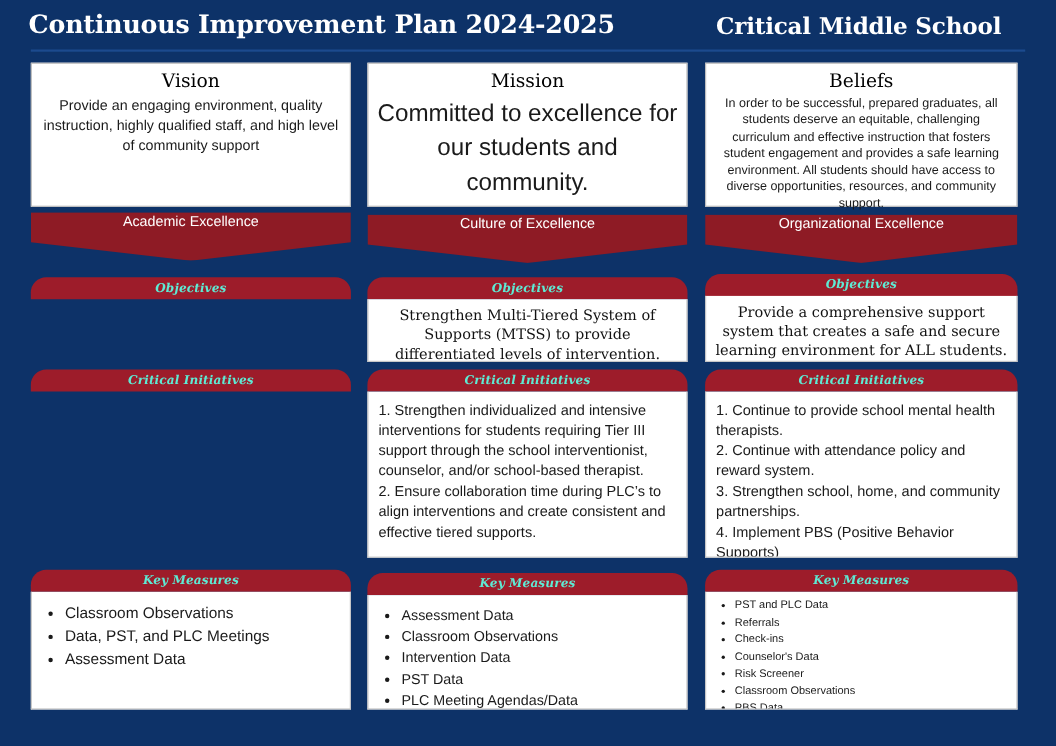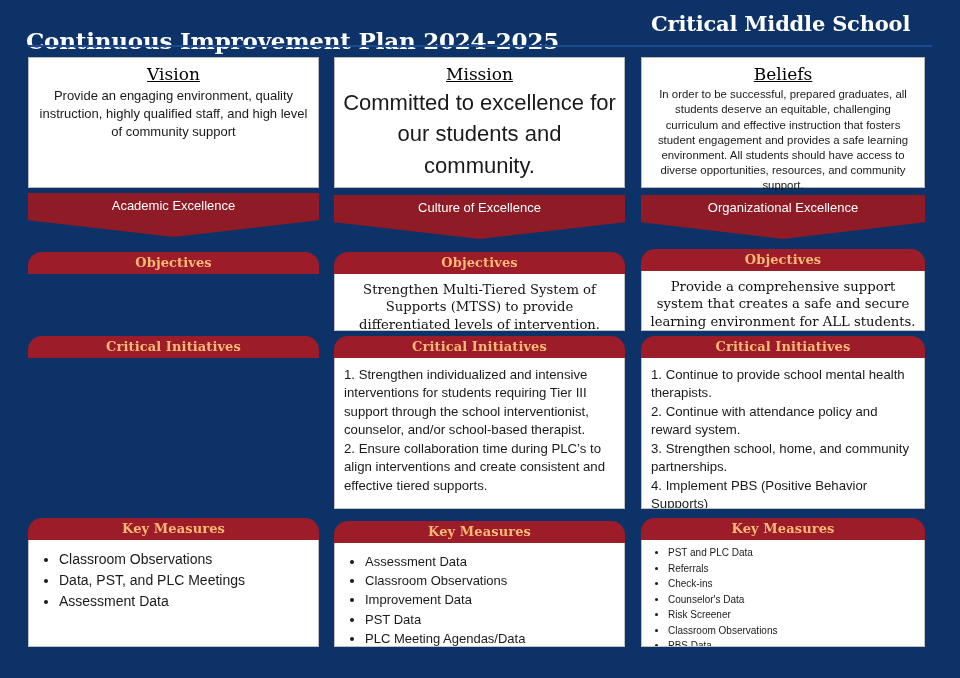--- a/index.html
+++ b/index.html
@@ -23,21 +23,21 @@
   
   .header {
     position: absolute;
     left: 0; top: 0;
     width: 960px;
     height: 46px;
   }
   .header-title {
     position: absolute;
     left: 26px;
-    top: 27px;
+    top: 9px;
     color: #ffffff;
     font-family: "DejaVu Serif", "Liberation Serif", serif;
     font-weight: bold;
     font-size: 23px;
     letter-spacing: -0.2px;
     white-space: nowrap;
   }
   .header-school {
     position: absolute;
     left: 651px;
@@ -76,21 +76,20 @@
     box-sizing: border-box;
     background: #ffffff;
     border: 1px solid #b9b9b9;
     padding: 6px 8px 8px 8px;
     text-align: center;
   }
   .stmt-title {
     font-family: "DejaVu Serif", "Liberation Serif", serif;
     font-size: 17px;
     color: #000000;
-    text-decoration: underline;
     line-height: 1.25;
     margin-bottom: 2px;
   }
   .stmt-body {
     color: #1a1a1a;
     line-height: 1.37;
   }
   .stmt-body.vision   { font-size: 13px; }
   .stmt-body.mission  { font-size: 22px; line-height: 1.42; }
   .stmt-body.beliefs  { font-size: 11.4px; line-height: 1.33; }
@@ -104,41 +103,41 @@
     background: #8e1b25;
     -webkit-clip-path: polygon(0 0, 100% 0, 100% 62%, 50% 100%, 0 62%);
     clip-path: polygon(0 0, 100% 0, 100% 62%, 50% 100%, 0 62%);
     display: flex;
     align-items: flex-start;
     justify-content: center;
   }
   .chev-label {
     color: #ffffff;
     font-size: 13px;
-    padding-top: 5px;
     text-align: center;
     white-space: nowrap;
   }
 
   
   .sect {
     position: absolute;
     left: 0;
     width: 100%;
   }
   .sect-head {
     background: #9d1c2a;
     border-radius: 14px 14px 0 0;
-    color: #fdba74;
+    color: #5eead4;
     font-family: "DejaVu Serif", "Liberation Serif", serif;
     font-weight: bold;
-    font-size: 13px;
+    font-size: 11px;
     text-align: center;
     padding: 3px 0 4px 0;
     letter-spacing: 0.1px;
+    font-style: italic;
   }
   .sect-body {
     background: #ffffff;
     border: 1px solid #c2c2c2;
     border-top: none;
     box-sizing: border-box;
     overflow: hidden;
   }
 
   
@@ -243,21 +242,21 @@
 2. Ensure collaboration time during PLC’s to align interventions and create consistent and effective tiered supports.</div>
       </div>
     </div>
 
     <div class="sect" style="top:521px;">
       <div class="sect-head">Key Measures</div>
       <div class="sect-body" style="height:104px;">
         <ul class="km-list md">
             <li>Assessment Data</li>
             <li>Classroom Observations</li>
-            <li>Improvement Data</li>
+            <li>Intervention Data</li>
             <li>PST Data</li>
             <li>PLC Meeting Agendas/Data</li>
           </ul>
       </div>
     </div>
   </div>
 
   <div class="col col-2">
 
     <div class="stmt-card" style="top:57px; height:131px;">

